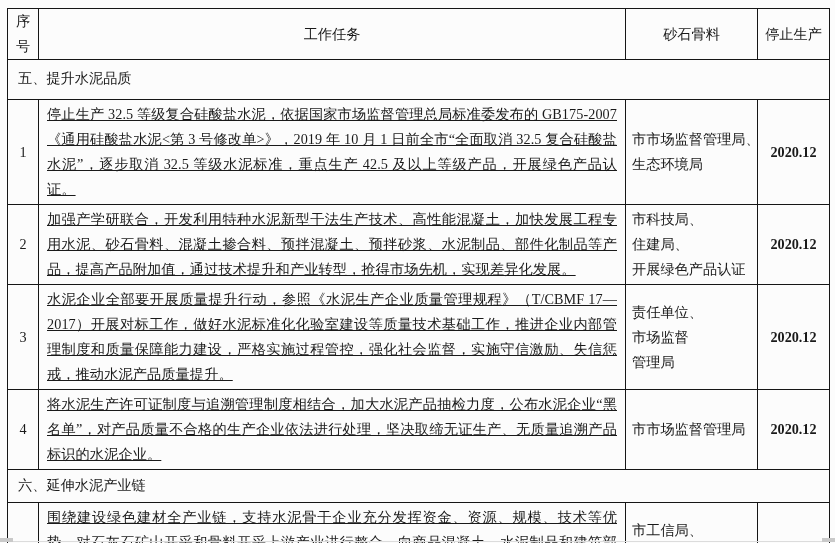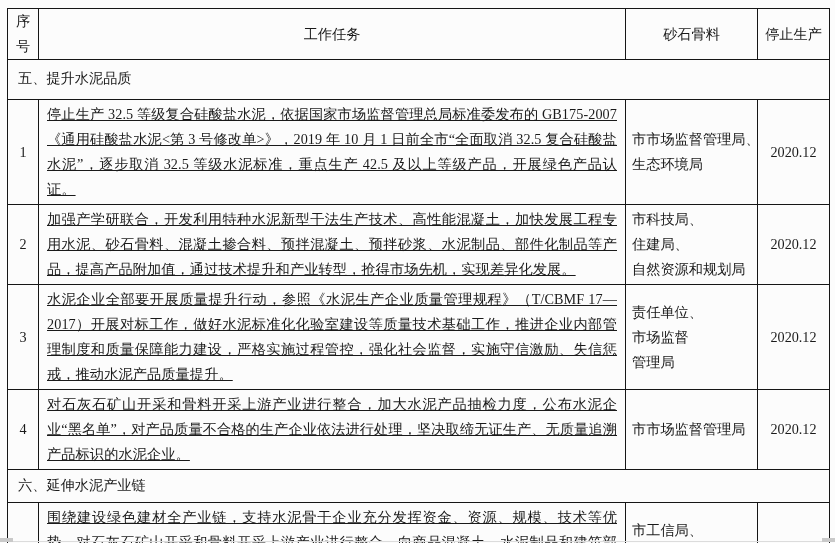--- a/index.html
+++ b/index.html
@@ -61,20 +61,21 @@
   td.unit {
     padding: 0 3px 0 6px;
     font-size: 13.6px;
     line-height: 24px;
     white-space: pre-line;
     word-break: keep-all;
   }
   td.time {
     text-align: center;
     padding: 0;
+    font-weight: bold;
   }
   td.section {
     padding: 0 0 0 10px;
     font-size: 14.5px;
   }
   
   .under-line {
     position: absolute;
     left: 7px;
     width: 822px;
@@ -122,35 +123,35 @@
       <td class="task">停止生产 32.5 等级复合硅酸盐水泥，依据国家市场监督管理总局标准委发布的 GB175-2007《通用硅酸盐水泥&lt;第 3 号修改单&gt;》，2019 年 10 月 1 日前全市“全面取消 32.5 复合硅酸盐水泥”，逐步取消 32.5 等级水泥标准，重点生产 42.5 及以上等级产品，开展绿色产品认证。</td>
       <td class="unit">市市场监督管理局、
 生态环境局</td>
       <td class="time">2020.12</td>
     </tr>
 
     <tr class="h75">
       <td class="no">2</td>
       <td class="task">加强产学研联合，开发利用特种水泥新型干法生产技术、高性能混凝土，加快发展工程专用水泥、砂石骨料、混凝土掺合料、预拌混凝土、预拌砂浆、水泥制品、部件化制品等产品，提高产品附加值，通过技术提升和产业转型，抢得市场先机，实现差异化发展。</td>
       <td class="unit">市科技局、住建局、
-自然资源和规划局</td>
+开展绿色产品认证</td>
       <td class="time">2020.12</td>
     </tr>
 
     <tr class="h100">
       <td class="no">3</td>
       <td class="task">水泥企业全部要开展质量提升行动，参照《水泥生产企业质量管理规程》（T/CBMF 17—2017）开展对标工作，做好水泥标准化化验室建设等质量技术基础工作，推进企业内部管理制度和质量保障能力建设，严格实施过程管控，强化社会监督，实施守信激励、失信惩戒，推动水泥产品质量提升。</td>
       <td class="unit">责任单位、市场监督
 管理局</td>
       <td class="time">2020.12</td>
     </tr>
 
     <tr class="h71">
       <td class="no">4</td>
-      <td class="task">对石灰石矿山开采和骨料开采上游产业进行整合，加大水泥产品抽检力度，公布水泥企业“黑名单”，对产品质量不合格的生产企业依法进行处理，坚决取缔无证生产、无质量追溯产品标识的水泥企业。</td>
+      <td class="task">将水泥生产许可证制度与追溯管理制度相结合，加大水泥产品抽检力度，公布水泥企业“黑名单”，对产品质量不合格的生产企业依法进行处理，坚决取缔无证生产、无质量追溯产品标识的水泥企业。</td>
       <td class="unit">市市场监督管理局</td>
       <td class="time">2020.12</td>
     </tr>
 
     <tr class="h33">
       <td class="section" colspan="4">六、延伸水泥产业链</td>
     </tr>
 
     <tr class="h95">
       <td class="no">1</td>

